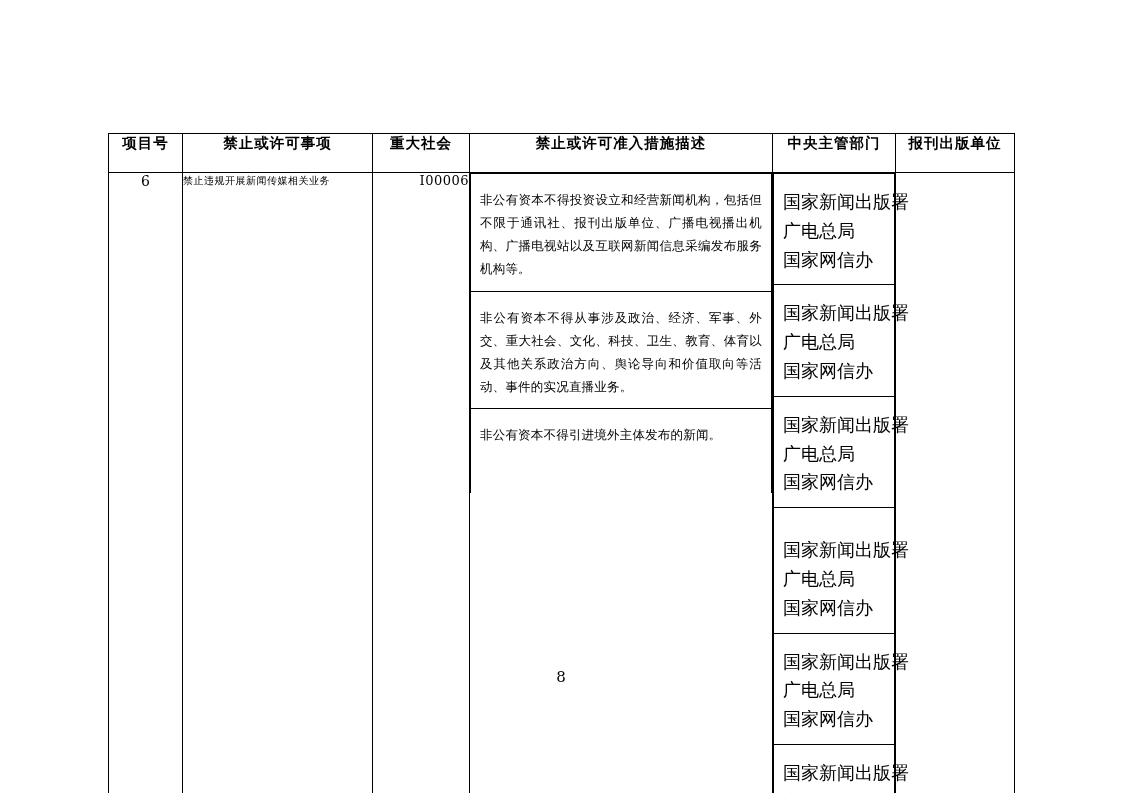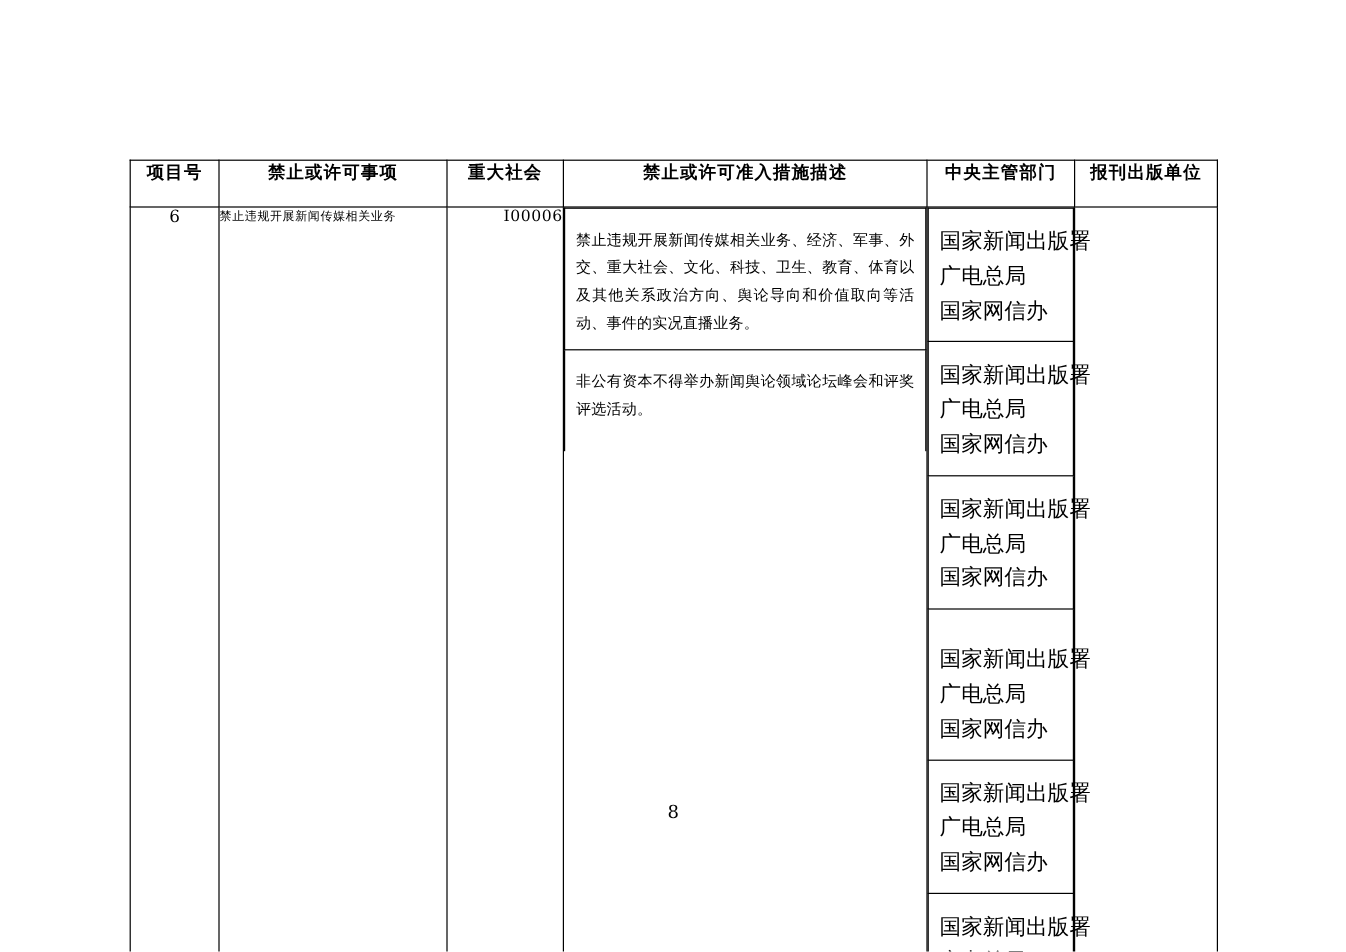--- a/index.html
+++ b/index.html
@@ -148,27 +148,32 @@
       </thead>
       <tbody>
         <tr>
           <td class="cell-num">6</td>
           <td class="cell-item">禁止违规开展新闻传媒相关业务</td>
           <td class="cell-code">I00006</td>
           <td>
             <table class="sub-table">
               <tbody>
                 <tr>
+                  <td class="h-r2">
+                      <div class="desc-text">非公有资本不得投资设立和经营新闻机构，包括但不限于通讯社、报刊出版单位、广播电视播出机构、广播电视站以及互联网新闻信息采编发布服务机构等。</div>
+                    </td>
+                </tr>
+                <tr>
                   <td class="h-r4">
-                      <div class="desc-text">禁止违规开展新闻传媒相关业务、经济、军事、外交、重大社会、文化、科技、卫生、教育、体育以及其他关系政治方向、舆论导向和价值取向等活动、事件的实况直播业务。</div>
+                      <div class="desc-text">非公有资本不得从事涉及政治、经济、军事、外交、重大社会、文化、科技、卫生、教育、体育以及其他关系政治方向、舆论导向和价值取向等活动、事件的实况直播业务。</div>
                     </td>
                 </tr>
                 <tr>
-                  <td class="h-r6">
-                      <div class="desc-text">非公有资本不得举办新闻舆论领域论坛峰会和评奖评选活动。</div>
+                  <td class="h-r5">
+                      <div class="desc-text">非公有资本不得引进境外主体发布的新闻。</div>
                     </td>
                 </tr>
               </tbody>
             </table>
           </td>
           <td>
             <table class="sub-table">
               <tbody>
                 <tr>
                   <td class="h-r1">

